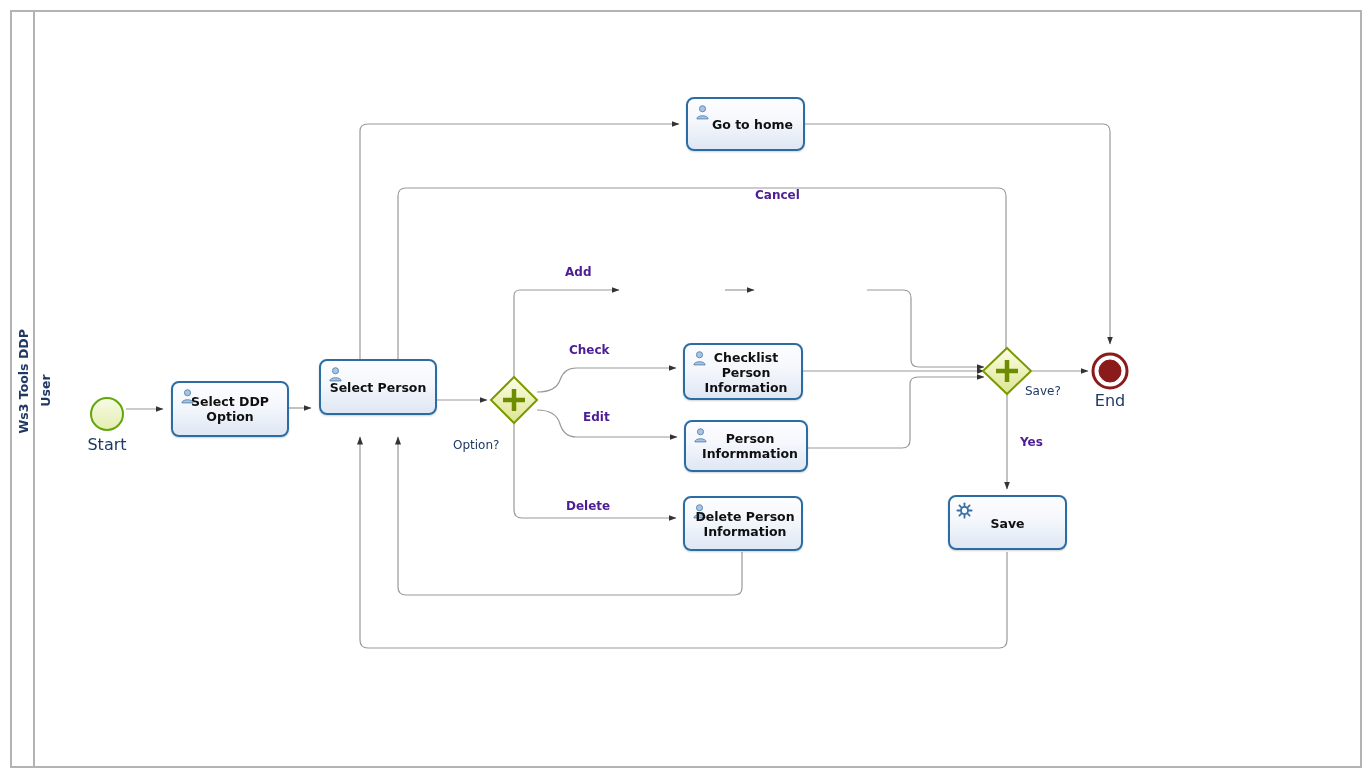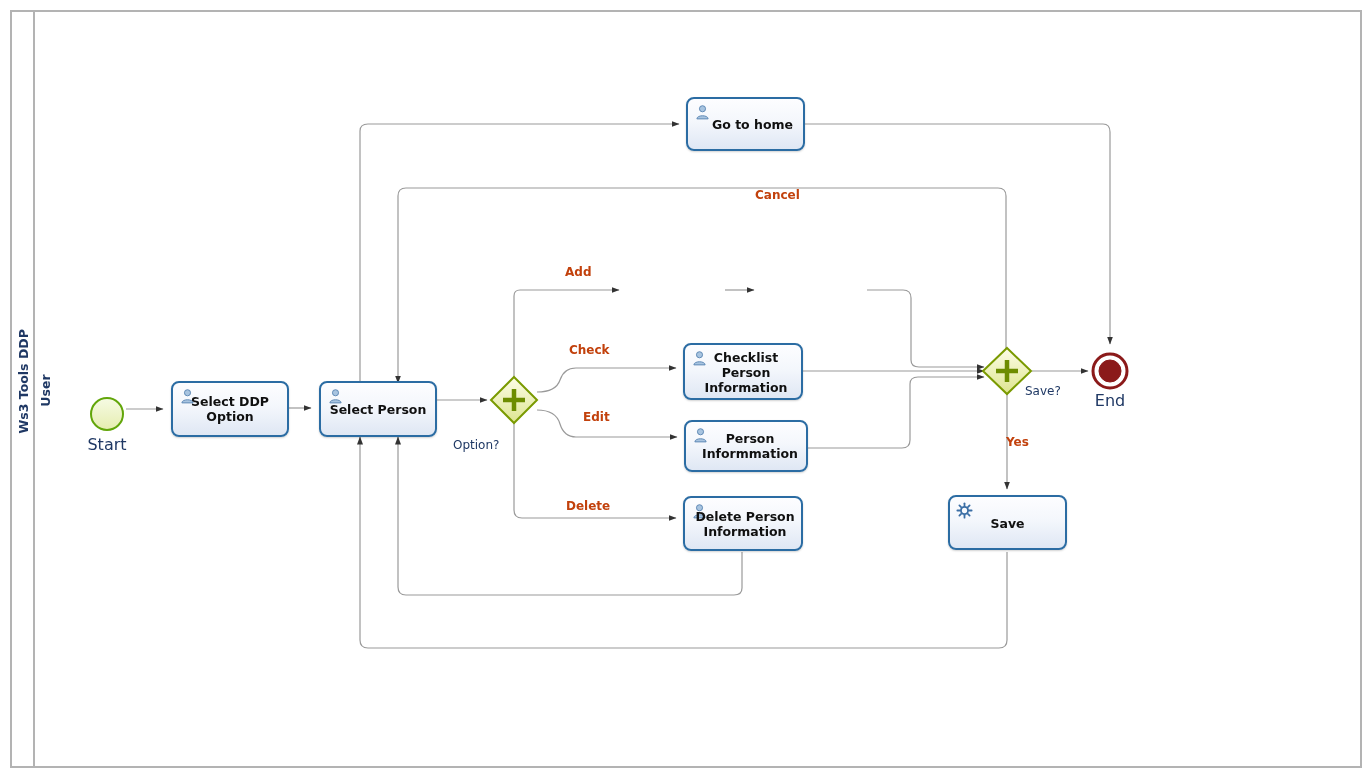--- a/index.html
+++ b/index.html
@@ -43,21 +43,21 @@
     padding:0 4px;
     box-sizing:border-box;
   }
   .task .ticon{position:absolute;left:6px;top:5px;width:17px;height:17px;}
 
   .evlabel{
     position:absolute;text-align:center;font-size:16px;color:#1f3864;
     white-space:nowrap;
   }
   .flowlabel{
-    position:absolute;font-size:12px;font-weight:bold;color:#c2410c;
+    position:absolute;font-size:12px;font-weight:bold;color:#4c1d95;
     white-space:nowrap;
   }
   .flowlabel.thin{font-weight:normal;color:#1f3864;}
 </style>
 </head>
 <body>
 
 <div id="stage">
 
   <svg class="layer">
@@ -141,21 +141,21 @@
     <svg class="ticon" viewBox="0 0 20 20">
       <circle cx="10" cy="5.6" r="3.6" fill="#a8c4e0" stroke="#5b86b3" stroke-width="1.1"></circle>
       <path d="M3.4,17.5 C3.4,12.6 16.6,12.6 16.6,17.5 Z" fill="#a8c4e0" stroke="#5b86b3" stroke-width="1.1"></path>
     </svg>
     <div class="tasktext">
       <span>Select DDP</span><br>
       <span>Option</span>
     </div>
   </div>
 
-  <div class="task" style="left:319px;top:381px;width:118px;height:56px;">
+  <div class="task" style="left:319px;top:359px;width:118px;height:56px;">
     <svg class="ticon" viewBox="0 0 20 20">
       <circle cx="10" cy="5.6" r="3.6" fill="#a8c4e0" stroke="#5b86b3" stroke-width="1.1"></circle>
       <path d="M3.4,17.5 C3.4,12.6 16.6,12.6 16.6,17.5 Z" fill="#a8c4e0" stroke="#5b86b3" stroke-width="1.1"></path>
     </svg>
     <div class="tasktext" style="top:50%;">Select Person</div>
   </div>
 
   <div class="task" style="left:686px;top:97px;width:119px;height:54px;">
     <svg class="ticon" viewBox="0 0 20 20">
       <circle cx="10" cy="5.6" r="3.6" fill="#a8c4e0" stroke="#5b86b3" stroke-width="1.1"></circle>
@@ -222,15 +222,15 @@
   <div class="evlabel" style="left:77px;top:435px;width:60px;">Start</div>
   <div class="evlabel" style="left:1080px;top:391px;width:60px;">End</div>
   <div class="flowlabel thin" style="left:453px;top:438px;">Option?</div>
   <div class="flowlabel thin" style="left:1025px;top:384px;">Save?</div>
 
   <div class="flowlabel" style="left:755px;top:188px;">Cancel</div>
   <div class="flowlabel" style="left:565px;top:265px;">Add</div>
   <div class="flowlabel" style="left:569px;top:343px;">Check</div>
   <div class="flowlabel" style="left:583px;top:410px;">Edit</div>
   <div class="flowlabel" style="left:566px;top:493px;margin-top:6px;">Delete</div>
-  <div class="flowlabel" style="left:1006px;top:435px;">Yes</div>
+  <div class="flowlabel" style="left:1006px;top:435px;padding-left:14px;">Yes</div>
 
 </div>
 
 </body></html>

